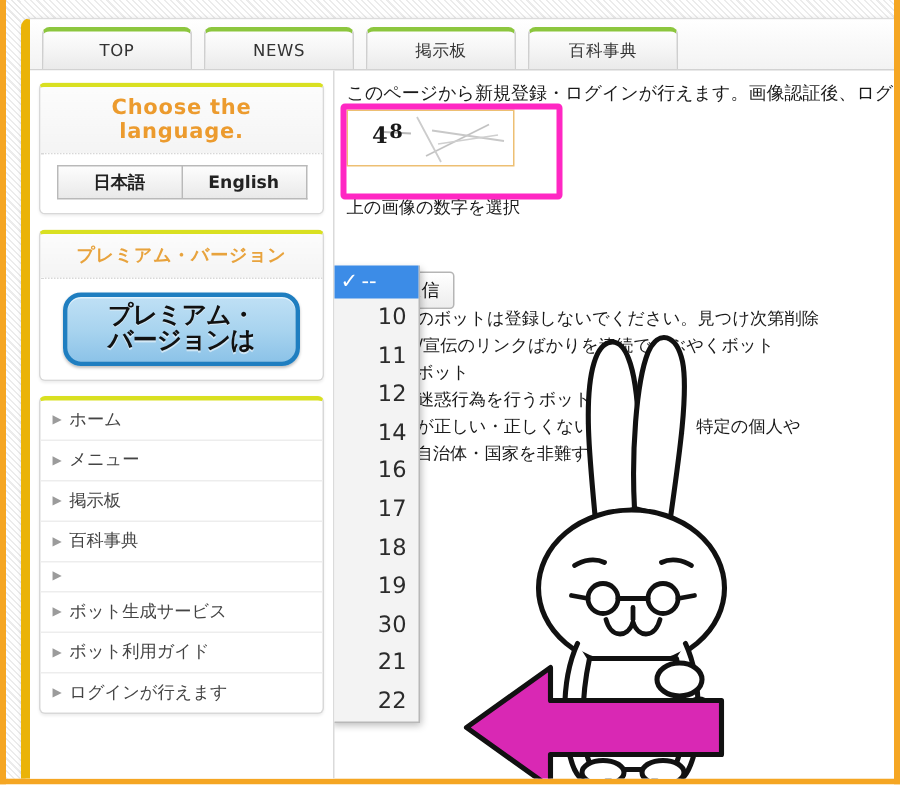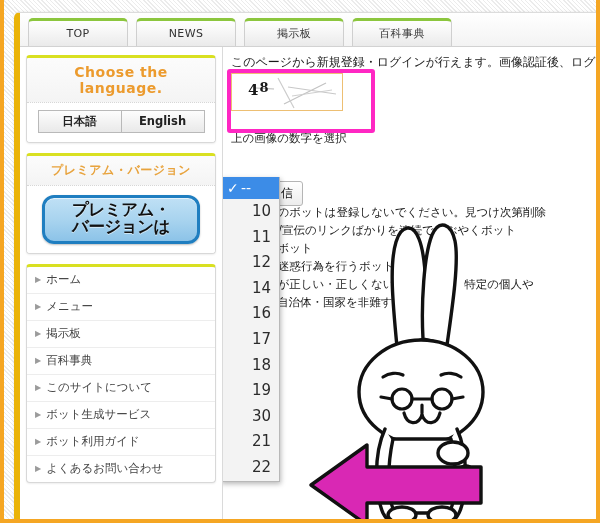--- a/index.html
+++ b/index.html
@@ -405,33 +405,32 @@
             <div class="menu-item">
               <span class="menu-arrow">▶</span>
               <span>掲示板</span>
             </div>
             <div class="menu-item">
               <span class="menu-arrow">▶</span>
               <span>百科事典</span>
             </div>
             <div class="menu-item">
               <span class="menu-arrow">▶</span>
-              <span>このサイトについて</span>
             </div>
             <div class="menu-item">
               <span class="menu-arrow">▶</span>
               <span>ボット生成サービス</span>
             </div>
             <div class="menu-item">
               <span class="menu-arrow">▶</span>
               <span>ボット利用ガイド</span>
             </div>
             <div class="menu-item">
               <span class="menu-arrow">▶</span>
-              <span>よくあるお問い合わせ</span>
+              <span>ログインが行えます</span>
             </div>
 
           </div>
         </div>
       </div>
 
       <div id="main">
 
         <div id="intro-text">このページから新規登録・ログインが行えます。画像認証後、ログイ</div>
 

